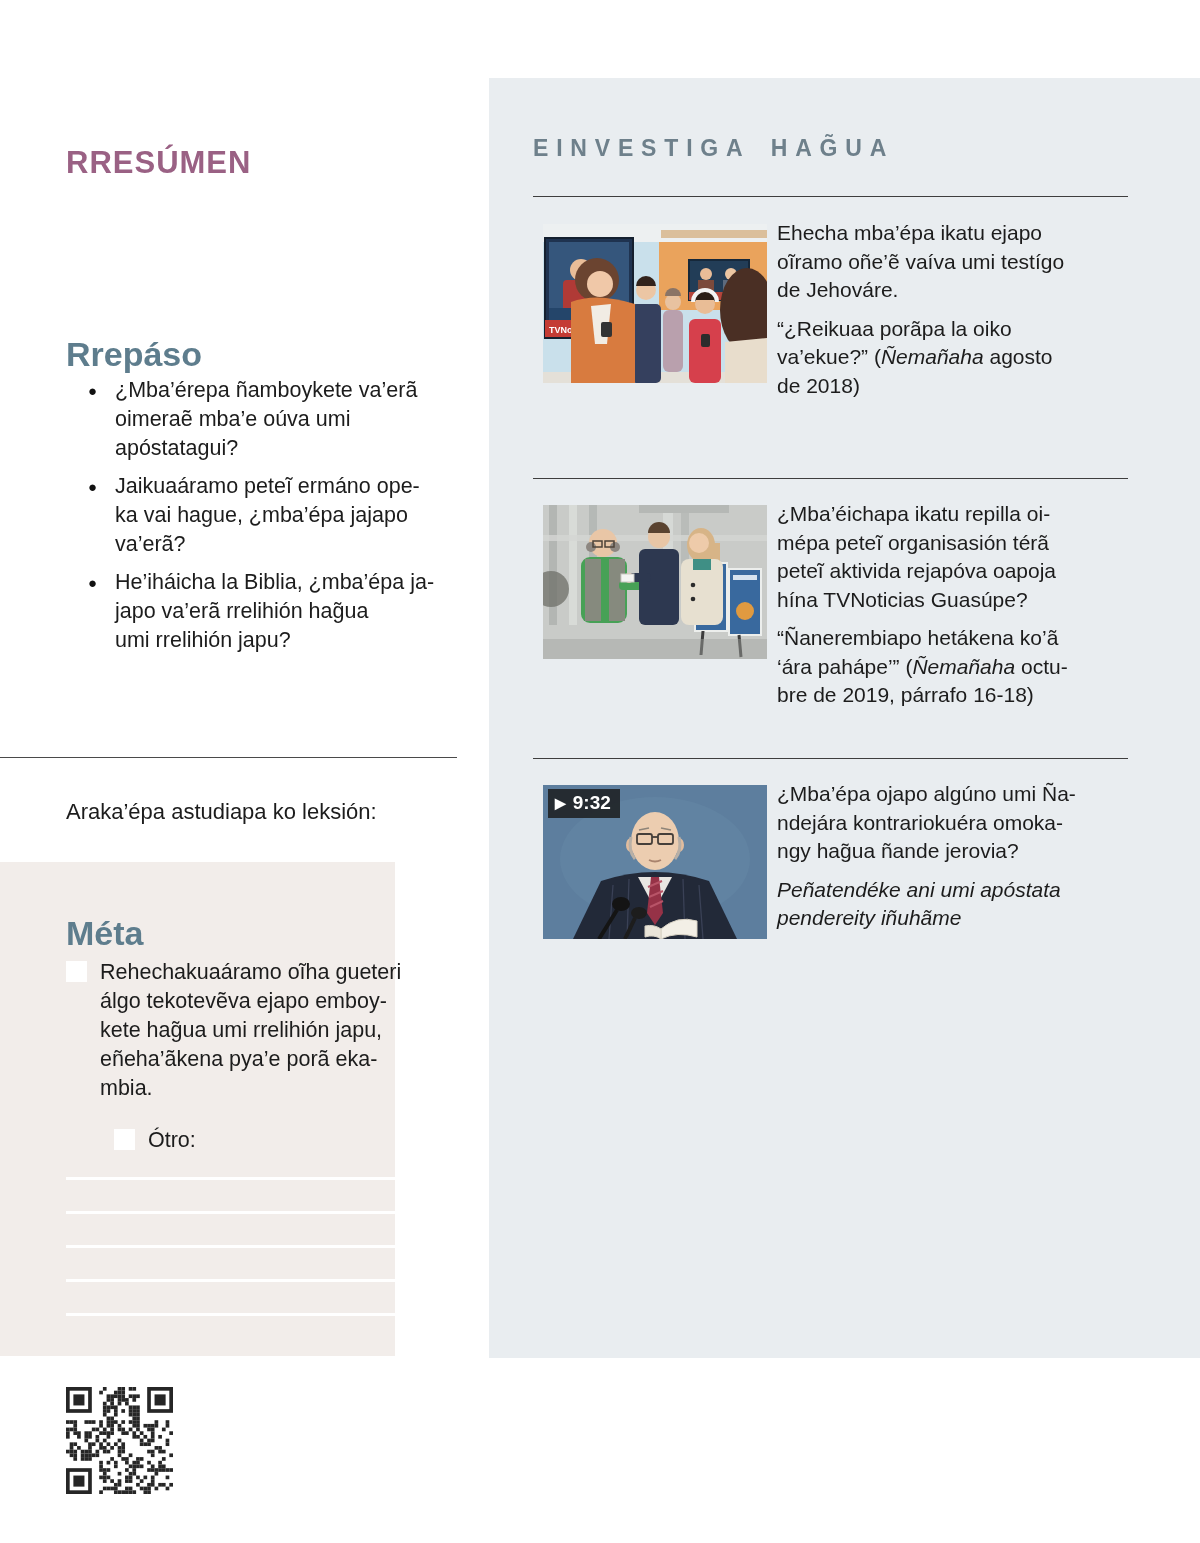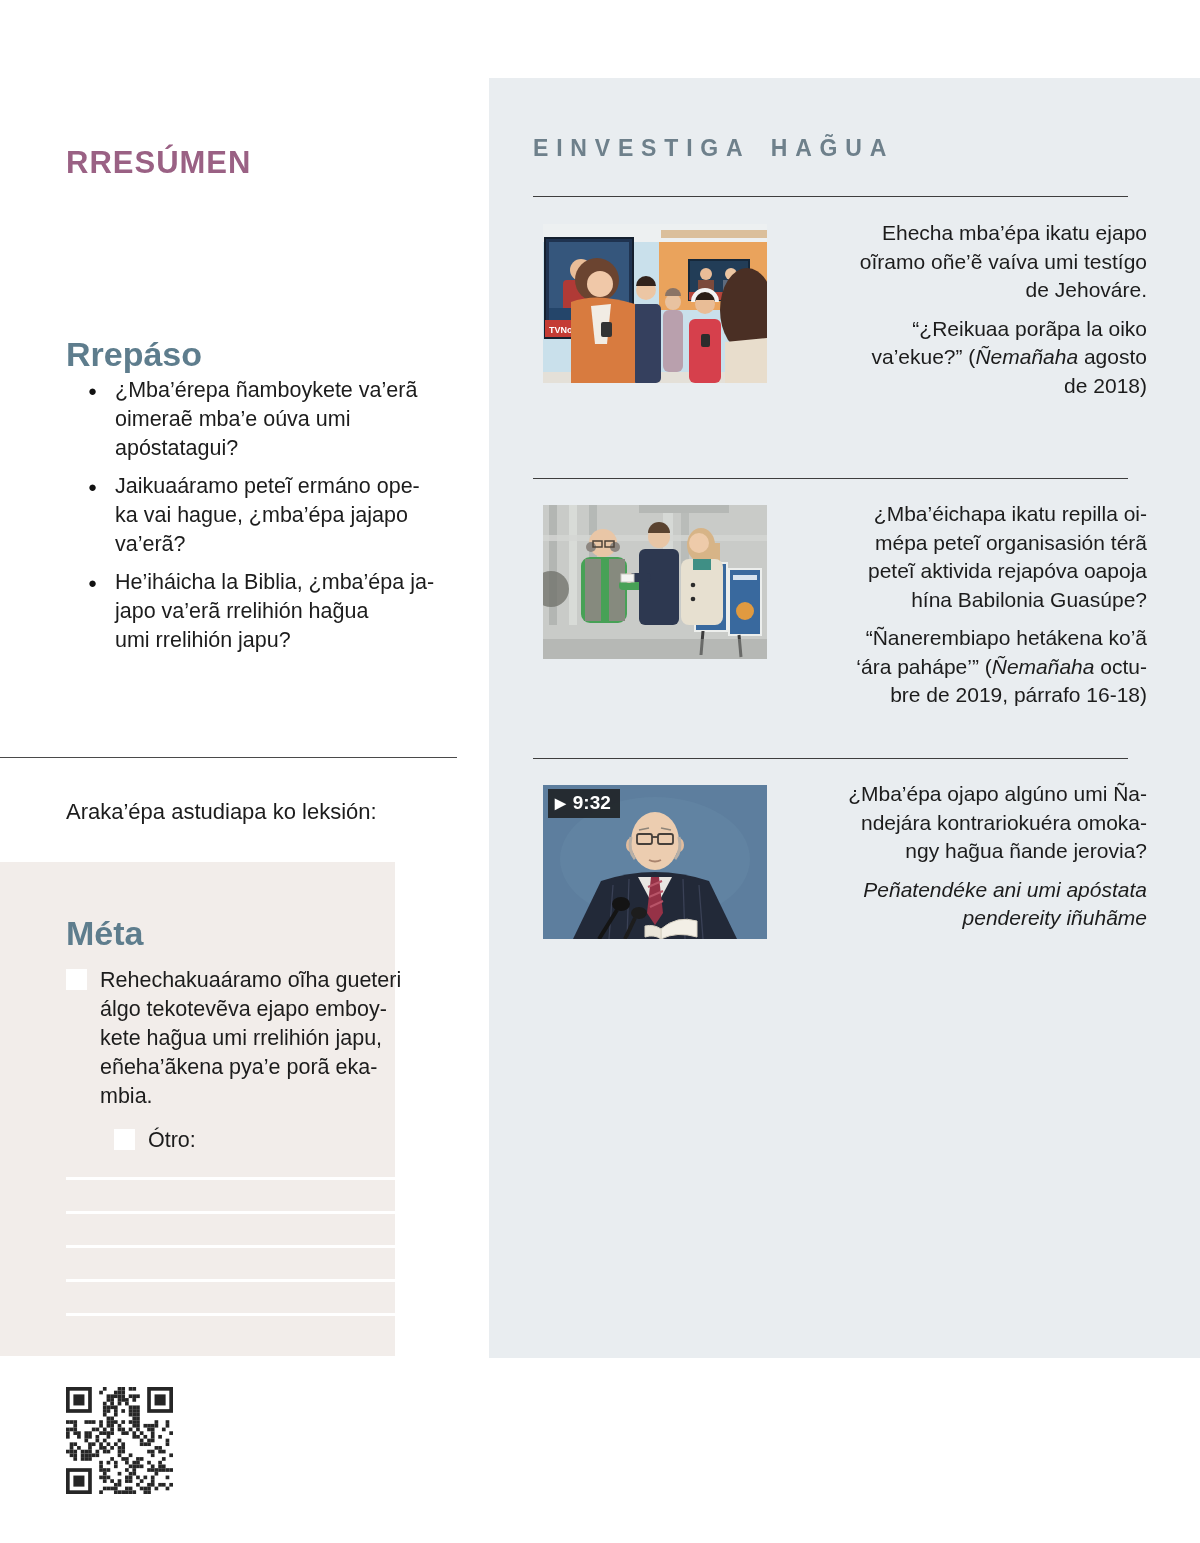--- a/index.html
+++ b/index.html
@@ -16,38 +16,38 @@
   .bullet-row{display:flex;margin-bottom:9px;}
   .dot{width:27px;flex:0 0 27px;font-size:15px;line-height:29px;color:#111;}
   .bullet-text{font-size:21.5px;line-height:29px;white-space:pre-line;}
   .divider{position:absolute;left:0;top:741px;width:457px;height:0;
            border-top:1.6px solid var(--rule,#4a4a4a);}
   .study-prompt{position:absolute;left:66px;top:761px;font-size:22px;}
   .meta-box{position:absolute;left:0;top:846px;width:395px;height:494px;
             background:var(--meta-bg,#f2edea);}
   .meta-title{position:absolute;left:66px;top:24px;}
   .check-row{position:absolute;left:66px;display:flex;}
-  .check-row.one{top:104px;} .check-row.two{top:264px;padding-left:48px;}
+  .check-row.one{top:96px;} .check-row.two{top:264px;padding-left:48px;}
   .checkbox{flex:0 0 21px;width:21px;height:21px;background:#fff;margin-right:13px;margin-top:3px;}
   .check-label{font-size:21.5px;line-height:29px;white-space:pre-line;width:330px;}
   .write-line{position:absolute;left:66px;width:391px;height:3px;background:#fff;}
   
   .qr-svg{position:absolute;left:66px;top:1371px;width:107px;height:107px;}
   .qr-caption{position:absolute;left:190px;top:1407px;font-size:20px;line-height:23.5px;
               font-weight:600;color:var(--caption-gray,#8d9196);white-space:pre-line;}
   
   .panel{position:absolute;left:489px;top:62px;width:711px;height:1280px;
          background:var(--panel-bg,#e9edf0);}
   .panel-title{position:absolute;left:44px;top:42px;font-size:23px;font-weight:bold;
                letter-spacing:.34em;word-spacing:.3em;color:var(--panel-title,#6e808b);}
   .rule{position:absolute;left:44px;width:595px;height:0;border-top:1.4px solid #3e3e3e;}
   .r1{top:118px;} .r2{top:400px;} .r3{top:680px;}
   .item-fig{position:absolute;left:54px;width:224px;margin:0;padding:0;line-height:0;}
   .fig1{top:146px;height:159px;} .fig2{top:427px;height:154px;} .fig3{top:707px;height:154px;}
-  .item-text{position:absolute;left:306px;width:352px;font-size:21px;line-height:28.5px;text-align:right;}
+  .item-text{position:absolute;left:288px;width:352px;font-size:21px;line-height:28.5px;}
   .t1{top:141px;} .t2{top:422px;} .t3{top:702px;}
   .item-text p{margin:0;white-space:pre-line;}
   .item-text p.ref{margin-top:10px;font-weight:normal;}
   .item-text .mag{font-style:italic;}
   .emphasis{margin-top:10px;font-weight:bold;font-style:italic;}
   .thumb-wrap{position:relative;}
   .badge{position:absolute;top:4px;left:5px;background:rgba(24,24,24,.82);color:#fff;
          display:flex;align-items:center;gap:7px;padding:2px 9px 3px 7px;
          font-size:19px;font-weight:bold;line-height:24px;}
   .badge .tri{font-size:14px;line-height:24px;}
@@ -480,21 +480,21 @@
         <rect x="150" y="54" width="18" height="11" fill="#3f8f85"></rect>
         <circle cx="150" cy="80" r="2.3" fill="#2b2b2b"></circle>
           <circle cx="150" cy="94" r="2.3" fill="#2b2b2b"></circle>
         <rect y="134" width="224" height="20" fill="#9fa29e" opacity=".45"></rect>
       </svg>
     </figure>
     <div class="item-text t2">
       <p>¿Mba’éichapa ikatu repilla oi-
 mépa peteĩ organisasión térã
 peteĩ aktivida rejapóva oapoja
-hína Babilonia Guasúpe?</p>
+hína TVNoticias Guasúpe?</p>
       <p class="ref"><span>“Ñanerembiapo hetákena ko’ã
 ‘ára pahápe’” (</span><span class="mag">Ñemañaha</span><span> octu-
 bre de 2019, párrafo 16-18)</span></p>
     </div>
 
     <figure class="item-fig fig3">
       <div class="thumb-wrap">
         <svg viewBox="0 0 224 154" width="224" height="154">
           <rect width="224" height="154" fill="#5d7e9e"></rect>
           <ellipse cx="112" cy="74" rx="95" ry="62" fill="#6789a6" opacity=".45"></ellipse>

